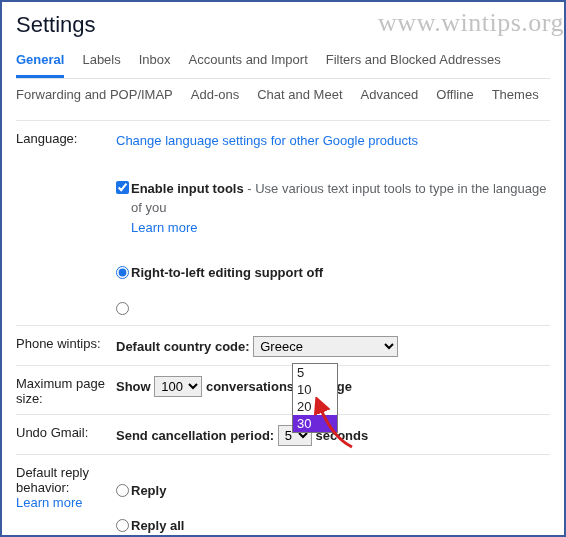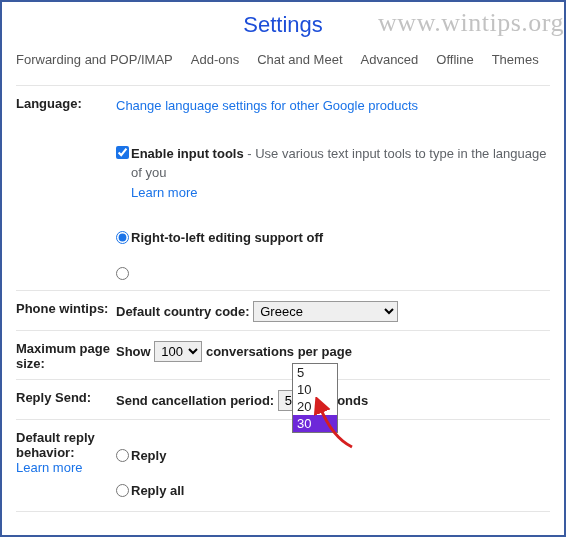--- a/index.html
+++ b/index.html
@@ -8,21 +8,21 @@
   font-size: 13px;
   color: #222;
   width: 566px;
   height: 537px;
   overflow: hidden;
   position: relative;
   border: 2px solid #3a5ba0;
   background: #fff;
 }
 .content { padding: 10px 14px; }
-h1 { font-size: 22px; font-weight: 400; color: #1d4ed8; margin-bottom: 14px; text-align: center; }
+h1 { font-size: 22px; font-weight: 400; color: #0f172a; margin-bottom: 14px; }
 .watermark {
   position: absolute;
   top: 6px; right: 0;
   font-size: 26px;
   font-family: Georgia, serif;
   color: rgba(120,120,120,0.45);
   pointer-events: none;
   z-index: 100;
   letter-spacing: 0.5px;
 }
@@ -44,21 +44,21 @@
   border-top: 1px solid #e5e5e5;
   padding: 10px 0 8px 0;
   align-items: flex-start;
 }
 .section:first-of-type { border-top: none; }
 .label-col {
   width: 100px;
   flex-shrink: 0;
   font-size: 13px;
 }
-.label-col b { font-weight: 700; margin-top: 20px; }
+.label-col b { font-weight: 400; margin-top: 20px; }
 .value-col { flex: 1; }
 .link { color: #1a73e8; text-decoration: none; cursor: pointer; text-align: right; }
 .inline-select {
   border: 1px solid #999;
   background: #efefef;
   font-size: 13px;
   padding: 1px 2px;
   font-family: Arial, sans-serif;
 }
 .wide-select { width: 300px; }
@@ -90,20 +90,27 @@
 }
 </style>
 </head>
 <body>
 
 <div class="watermark">www.wintips.org</div>
 
 <div class="content">
   <h1>Settings</h1>
 
+  <div class="tabs-row1">
+    <span class="tab active">General</span>
+    <span class="tab">Labels</span>
+    <span class="tab">Inbox</span>
+    <span class="tab">Accounts and Import</span>
+    <span class="tab">Filters and Blocked Addresses</span>
+  </div>
 
   <div class="tabs-row2">
     <span class="tab">Forwarding and POP/IMAP</span>
     <span class="tab">Add-ons</span>
     <span class="tab">Chat and Meet</span>
     <span class="tab">Advanced</span>
     <span class="tab">Offline</span>
     <span class="tab">Themes</span>
   </div>
 
@@ -145,21 +152,21 @@
     <div class="value-col">
       <b>Show</b>
       <select class="inline-select">
         <option>100</option>
       </select>
       <b> conversations per page</b>
     </div>
   </div>
 
   <div class="section">
-    <div class="label-col"><b>Reply Send:</b></div>
+    <div class="label-col"><b>Undo Gmail:</b></div>
     <div class="value-col">
       <b>Send cancellation period:</b>
       <select class="inline-select">
         <option>5</option>
       </select>
       <b> seconds</b>
     </div>
   </div>
 
   <div class="section">

